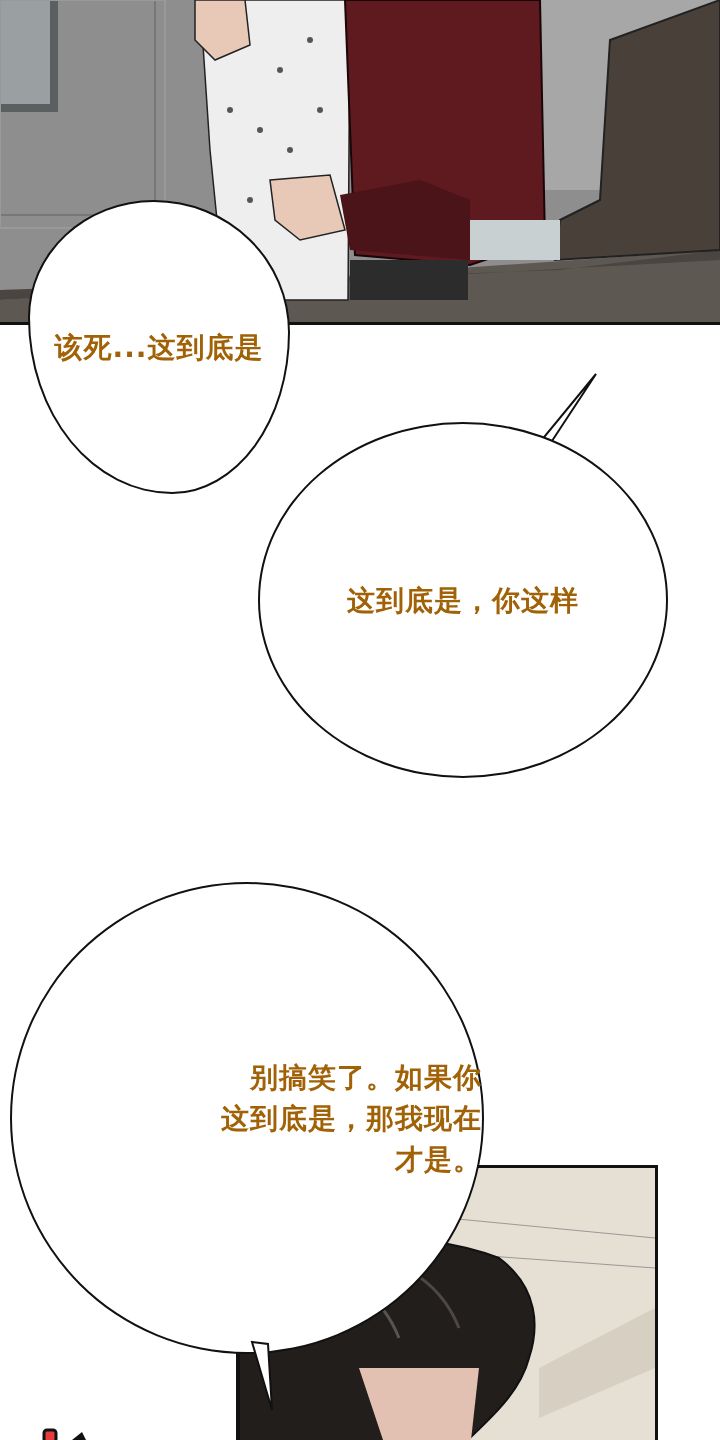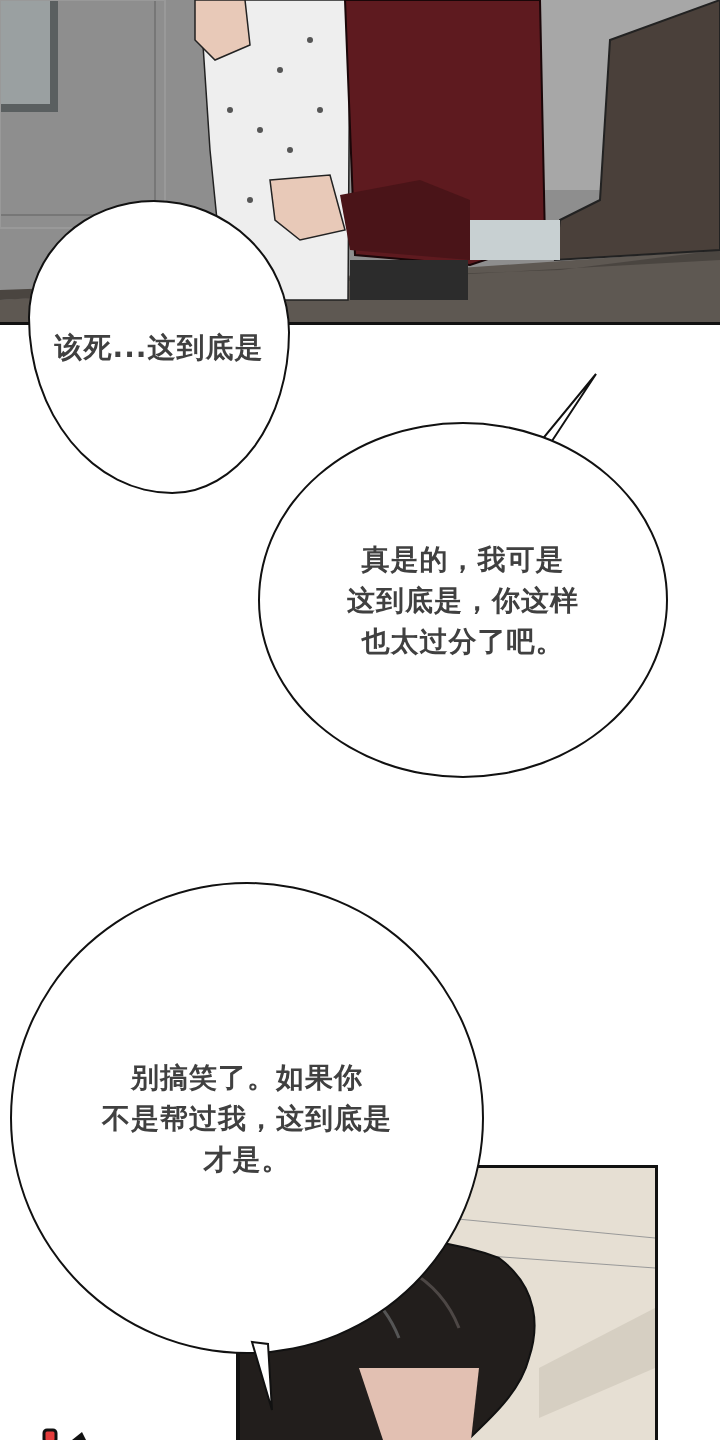--- a/index.html
+++ b/index.html
@@ -1,20 +1,20 @@
 <!DOCTYPE html>
 <html><head>
 <meta charset="utf-8">
 <style>
   html, body { margin:0; padding:0; background:#ffffff; }
   body { width:720px; height:1440px; position:relative; overflow:hidden; font-family:"DejaVu Sans", sans-serif; }
   .panel { position:absolute; overflow:hidden; }
   .panel-top { left:0; top:0; width:720px; height:322px; background:#8b8b8b; border-bottom:3px solid #111; }
   .panel-bottom { left:236px; top:1165px; width:416px; height:290px; border:3px solid #111; background:#e8e1d6; }
-  .bubble { position:absolute; background:#fff; border:2.5px solid #111; display:flex; flex-direction:column; align-items:center; justify-content:center; text-align:center; color:#404040; font-weight:bold; }
+  .bubble { position:absolute; background:#fff; border:2.5px solid #111; display:flex; flex-direction:column; align-items:center; justify-content:center; text-align:center; color:#a16207; font-weight:bold; }
   .bubble .line { font-size:28px; line-height:41px; white-space:nowrap; letter-spacing:1px; }
   .tail { position:absolute; }
 </style>
 </head>
 <body>
 
 <div class="panel panel-top">
   <svg width="720" height="322" viewBox="0 0 720 322">
     <rect x="0" y="0" width="720" height="322" fill="#8e8e8e"></rect>
     <rect x="0" y="0" width="58" height="112" fill="#5a5f60"></rect>
@@ -55,41 +55,39 @@
 </div>
 
 <div class="bubble" style="left:28px; top:200px; width:258px; height:290px; border-radius:48% 52% 45% 55% / 40% 45% 55% 60%;">
   <div class="line">该死...这到底是</div>
 </div>
 
 <svg class="tail" style="left:540px; top:372px;" width="60" height="75">
   <polygon points="0,70 56,2 10,72" fill="#fff" stroke="#111" stroke-width="2"></polygon>
 </svg>
 <div class="bubble" style="left:258px; top:422px; width:406px; height:352px; border-radius:50%; border-width:2px;">
-  <div class="line">真是的，我可是</div>
   <div class="line">这到底是，你这样</div>
-  <div class="line">也太过分了吧。</div>
 </div>
 
 <div class="panel panel-bottom">
   <svg width="416" height="290" viewBox="0 0 416 290">
     <rect x="0" y="0" width="416" height="290" fill="#e6dfd3"></rect>
     <line x1="0" y1="30" x2="416" y2="70" stroke="#999" stroke-width="1"></line>
     <line x1="0" y1="70" x2="416" y2="100" stroke="#999" stroke-width="1"></line>
     <polygon points="416,140 416,200 300,250 300,200" fill="#d6cfc2"></polygon>
     <path d="M0,120 C60,60 180,60 260,90 C300,120 300,160 290,190 C280,230 240,260 210,290 L0,290 Z" fill="#221e1c" stroke="#111" stroke-width="2"></path>
     <path d="M40,110 C100,100 140,120 160,170" stroke="#555" stroke-width="3" fill="none"></path>
     <path d="M90,90 C150,80 200,110 220,160" stroke="#4d4745" stroke-width="3" fill="none"></path>
     <path d="M120,200 L240,200 L230,290 L150,290 Z" fill="#e2c0b2"></path>
   </svg>
 </div>
 
-<div class="bubble" style="left:10px; top:882px; width:470px; height:468px; border-radius:50%;">
+<div class="bubble" style="left:10px; top:882px; width:470px; height:468px; border-radius:50%;align-items:flex-end;">
   <div class="line">别搞笑了。如果你</div>
-  <div class="line">不是帮过我，这到底是</div>
+  <div class="line">这到底是，那我现在</div>
   <div class="line">才是。</div>
 </div>
 <svg class="tail" style="left:250px; top:1340px;" width="40" height="80">
   <polygon points="2,2 22,70 18,4" fill="#fff" stroke="#111" stroke-width="2"></polygon>
 </svg>
 
 <svg style="position:absolute; left:38px; top:1428px;" width="60" height="14">
   <rect x="6" y="2" width="12" height="12" rx="3" fill="#e43c3c" stroke="#111" stroke-width="3"></rect>
   <path d="M34,12 L44,4 L48,12 Z" fill="#111"></path>
 </svg>

